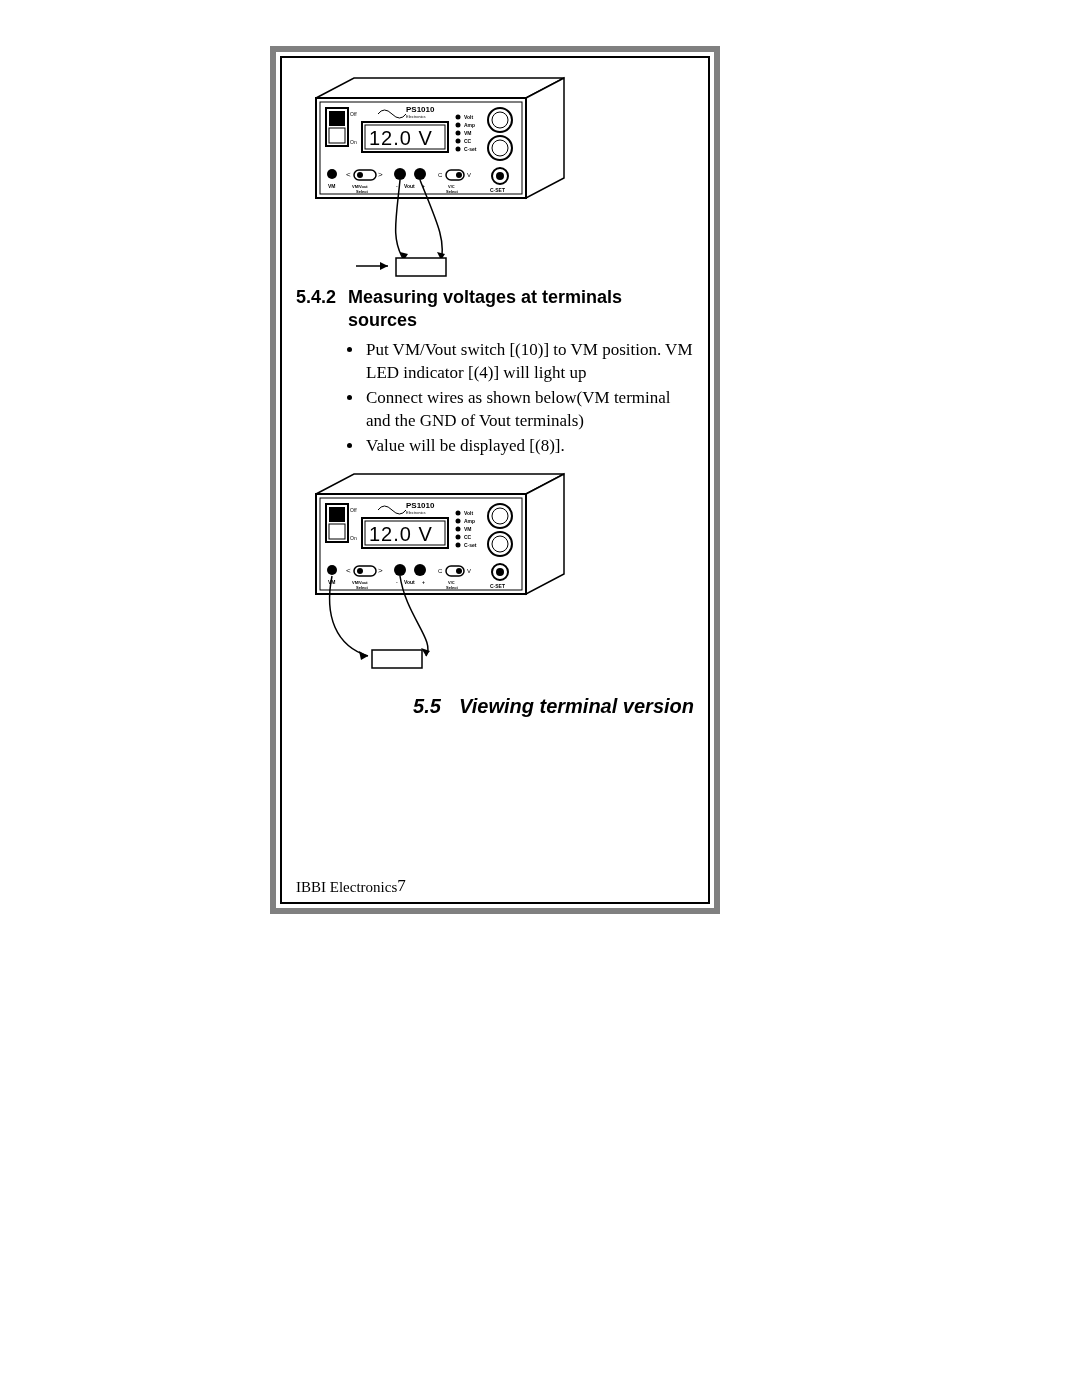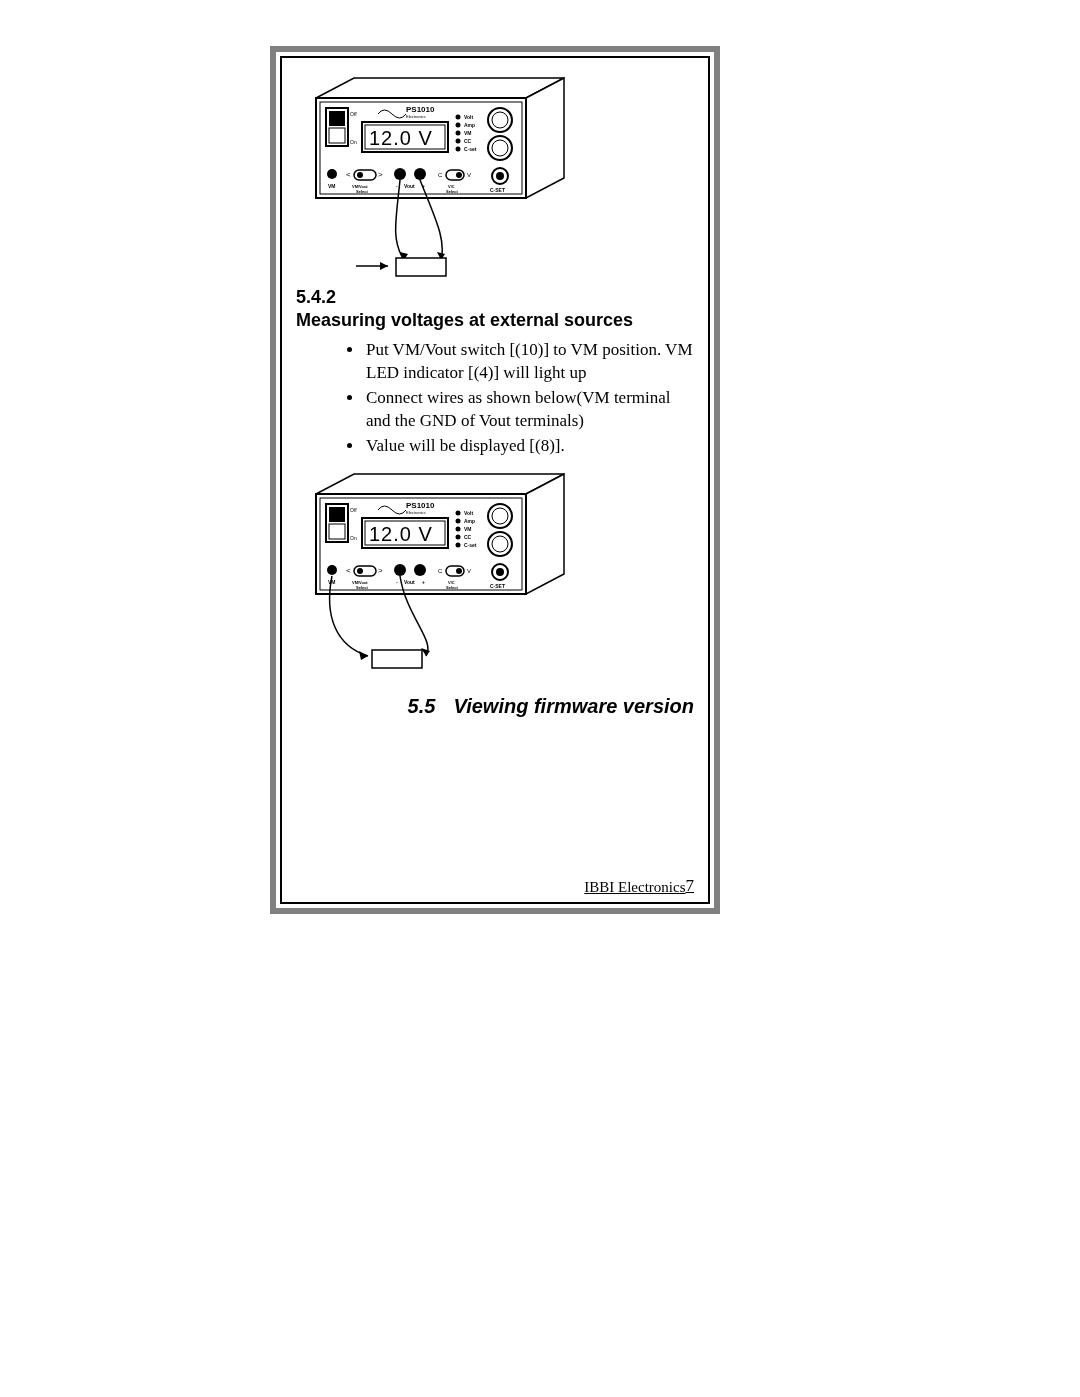--- a/index.html
+++ b/index.html
@@ -1,27 +1,27 @@
 <!DOCTYPE html>
 <html><head>
 <meta charset="utf-8">
 <style>
   html,body{margin:0;padding:0;background:#fff;font-family:"Times New Roman",Times,serif;color:#000;}
   .page{width:1080px;height:1026px;position:relative;background:#fff;}
   .outer-frame{position:absolute;left:270px;top:46px;width:450px;height:868px;border:6px solid #808080;box-sizing:border-box;}
   .inner-frame{position:absolute;left:4px;top:4px;right:4px;bottom:4px;border:2px solid #000;box-sizing:border-box;padding:12px 14px 6px 14px;display:flex;flex-direction:column;}
   .fig{display:flex;justify-content:flex-start;}
   .fig svg{display:block;}
-  .h-sub{font-family:Arial,Helvetica,sans-serif;font-weight:bold;font-size:18px;line-height:1.25;margin:6px 0 6px 0;display:flex;flex-direction:column;}
+  .h-sub{font-family:Arial,Helvetica,sans-serif;font-weight:bold;font-size:18px;line-height:1.25;margin:6px 0 6px 0;display:flex;}
   .h-sub .num{min-width:52px;}
   .h-sec{font-family:Arial,Helvetica,sans-serif;font-weight:bold;font-style:italic;font-size:20px;line-height:1.25;margin:18px 0 6px 0;display:flex;justify-content:flex-end;}
   .h-sec .num{min-width:46px;}
   ul.bullets{list-style:disc;margin:2px 0 6px 68px;padding:0;font-size:17px;line-height:1.35;}
   ul.bullets li{margin-bottom:2px;padding-left:2px;font-family:Liberation Serif, serif;}
-  .footer{margin-top:auto;display:flex;justify-content:flex-end;align-items:flex-end;font-size:15px;border-top:0;text-decoration:underline;}
+  .footer{margin-top:auto;display:flex;justify-content:flex-start;align-items:flex-end;font-size:15px;border-top:0;}
   .footer .pg{font-size:17px;}
 </style>
 </head>
 <body>
 
 <div class="page">
   <div class="outer-frame">
     <div class="inner-frame">
 
       <div class="fig">
@@ -99,21 +99,21 @@
 
           <rect x="100" y="188" width="50" height="18" fill="#fff" stroke="#000" stroke-width="1.5"></rect>
 
           <line x1="60" y1="196" x2="92" y2="196" stroke="#000" stroke-width="1.5"></line>
           <polygon points="92,196 84,192 84,200" fill="#000"></polygon>
         </svg>
       </div>
 
       <div class="h-sub">
         <span class="num">5.4.2</span>
-        <span>Measuring voltages at external sources</span>
+        <span>Measuring voltages at terminals sources</span>
       </div>
       <ul class="bullets">
         <li>Put VM/Vout switch [(10)] to VM position. VM LED indicator [(4)] will light up</li>
         <li>Connect wires as shown below(VM terminal and the GND of  Vout terminals)</li>
         <li>Value will be displayed [(8)].</li>
       </ul>
 
       <div class="fig">
         <svg width="290" height="210" viewBox="0 0 290 210">
           <polygon points="20,28 230,28 268,8 58,8" fill="#fff" stroke="#000" stroke-width="1.5"></polygon>
@@ -173,21 +173,21 @@
           <path d="M36,110 C28,150 40,180 72,190" fill="none" stroke="#000" stroke-width="1.5"></path>
           <path d="M104,110 C110,150 140,175 130,190" fill="none" stroke="#000" stroke-width="1.5"></path>
           <polygon points="72,190 63,185 65,194" fill="#000"></polygon>
           <polygon points="130,190 125,182 134,185" fill="#000"></polygon>
           <rect x="76" y="184" width="50" height="18" fill="#fff" stroke="#000" stroke-width="1.5"></rect>
         </svg>
       </div>
 
       <div class="h-sec">
         <span class="num">5.5</span>
-        <span>Viewing firmware version</span>
+        <span>Viewing terminal version</span>
       </div>
 
       <div class="footer">
         <span>IBBI Electronics</span>
         <span class="pg">7</span>
       </div>
 
     </div>
   </div>
 </div>

